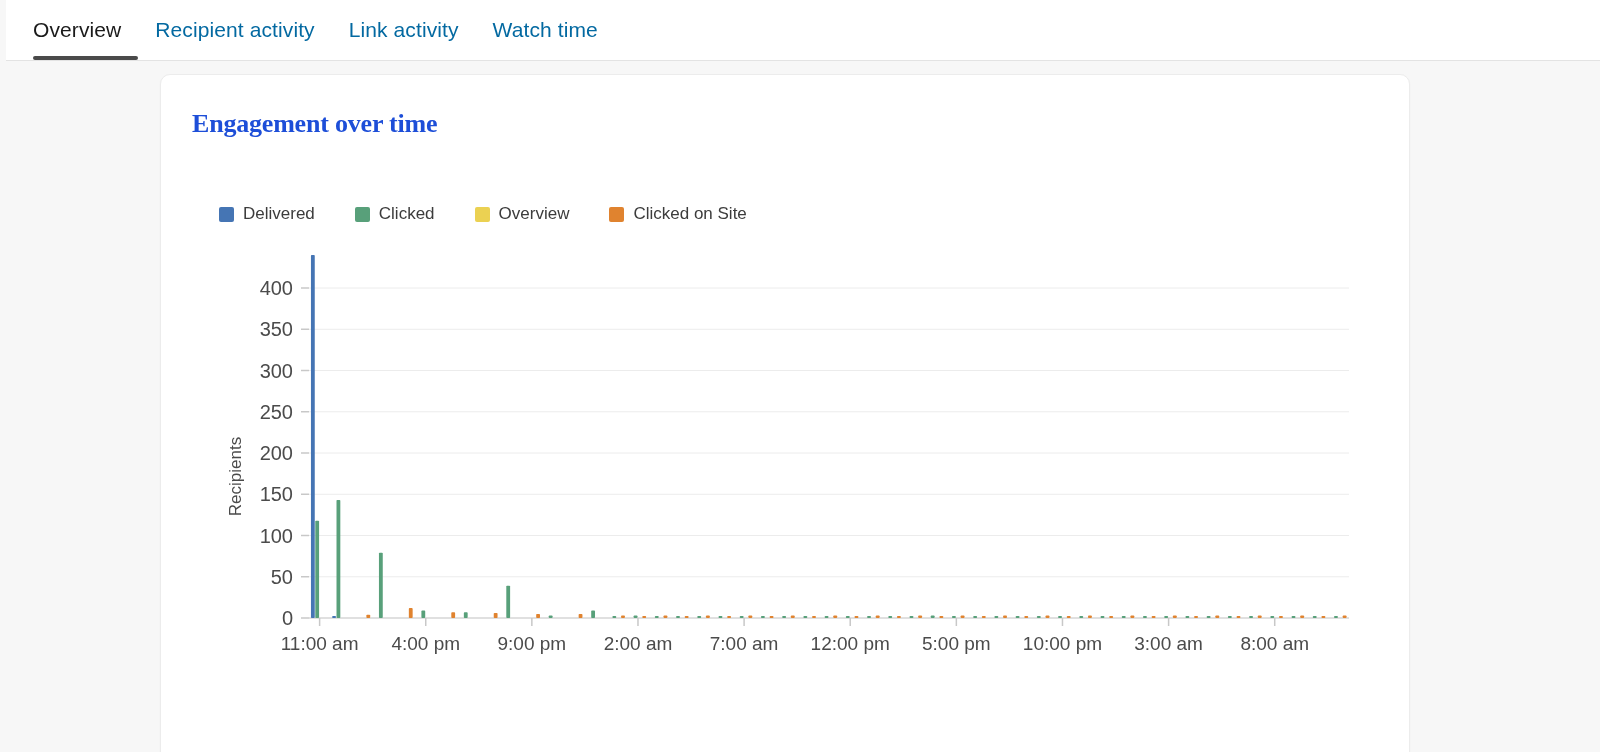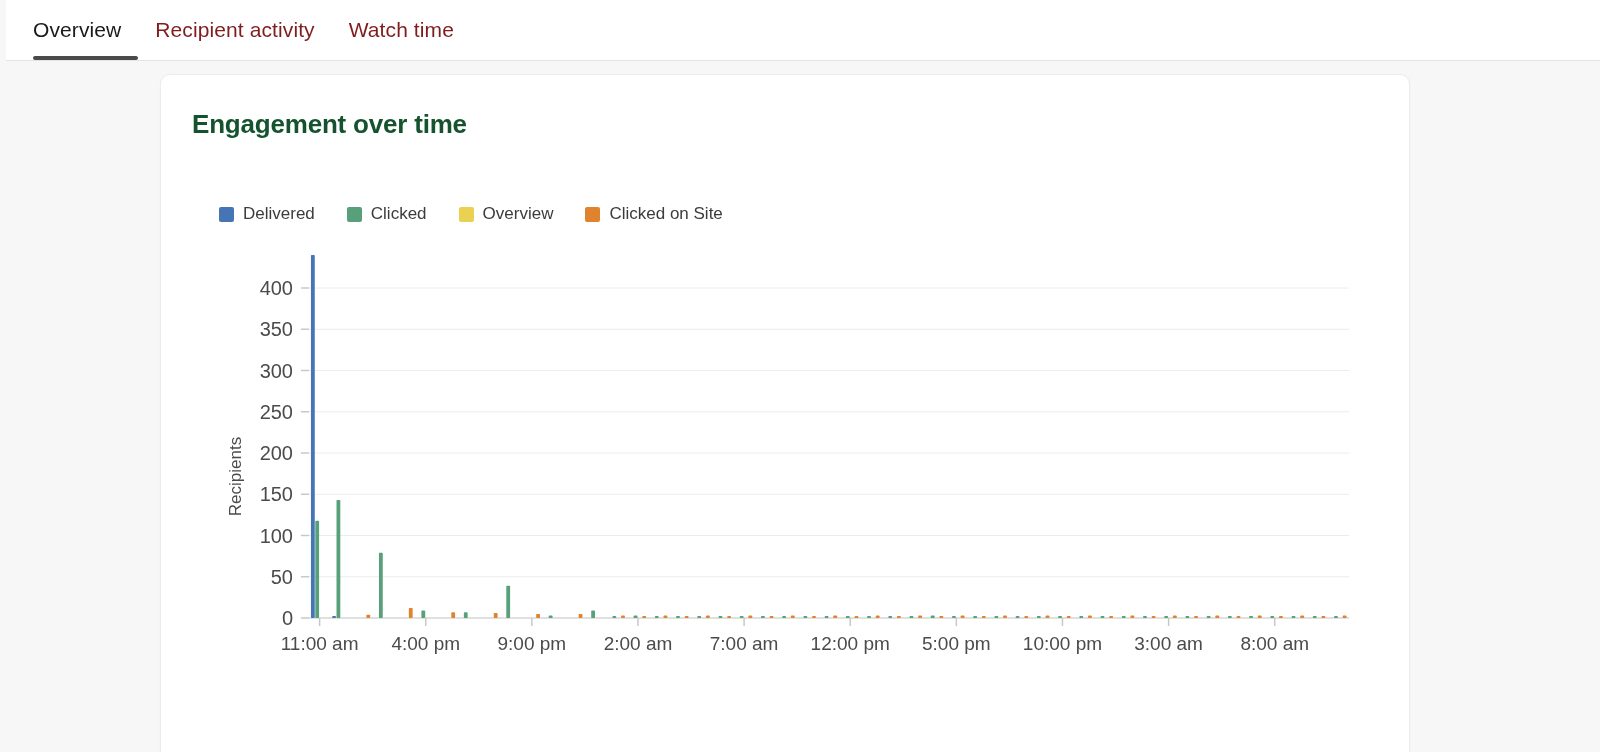--- a/index.html
+++ b/index.html
@@ -19,21 +19,21 @@
     display: flex; align-items: center;
     padding-left: 18px;
     margin-left: 6px;
   }
   .tab {
     position: relative;
     height: 60px;
     display: flex; align-items: center;
     padding: 0 17px;
     font-size: 21px;
-    color: #7f1d1d;
+    color: #0369a1;
     letter-spacing: .1px;
     cursor: pointer;
     white-space: nowrap;
   }
   .tab:first-child { padding-left: 9px; }
   .tab.active { color: #1a1a1a; }
   .tab.active::after {
     content: "";
     position: absolute;
     left: 9px; right: 0; bottom: 0;
@@ -50,30 +50,31 @@
     background: #ffffff;
     border: 1px solid #ececec;
     border-radius: 10px;
     box-shadow: 0 1px 2px rgba(0,0,0,0.04);
   }
   .card-title {
     position: absolute;
     left: 31px; top: 34px;
     font-size: 26px;
     font-weight: bold;
-    color: #14532d;
+    color: #1d4ed8;
     letter-spacing: -.2px;
+    font-family: Liberation Serif, serif;
   }
 
   
   .legend {
     position: absolute;
     left: 58px; top: 129px;
     display: flex; align-items: center;
-    gap: 0;
+    gap: 8px;
   }
   .legend-item {
     display: flex; align-items: center;
     margin-right: 32px;
     cursor: pointer;
   }
   .legend-swatch {
     width: 15px; height: 15px;
     border-radius: 2px;
     margin-right: 9px;
@@ -109,20 +110,23 @@
 </style>
 </head>
 <body>
 
 <div class="tabbar">
   <div class="tab active">
     <span>Overview</span>
   </div>
   <div class="tab">
     <span>Recipient activity</span>
+  </div>
+  <div class="tab">
+    <span>Link activity</span>
   </div>
   <div class="tab">
     <span>Watch time</span>
   </div>
 </div>
 
 <div class="card">
 
   <div class="card-title">Engagement over time</div>
 

